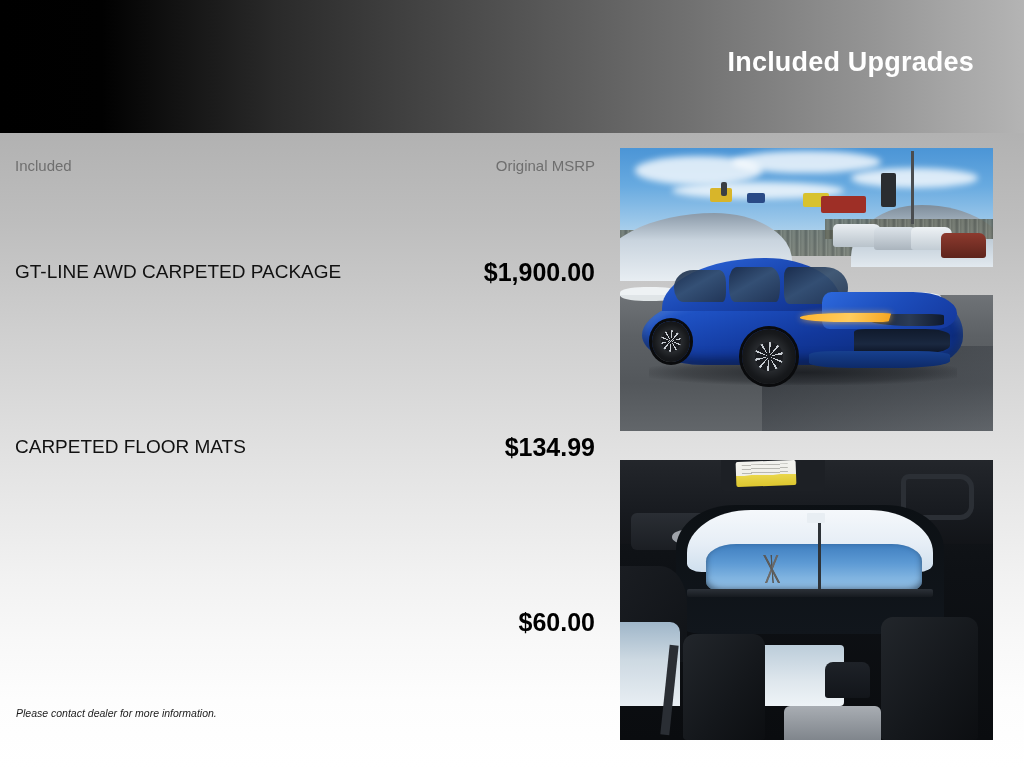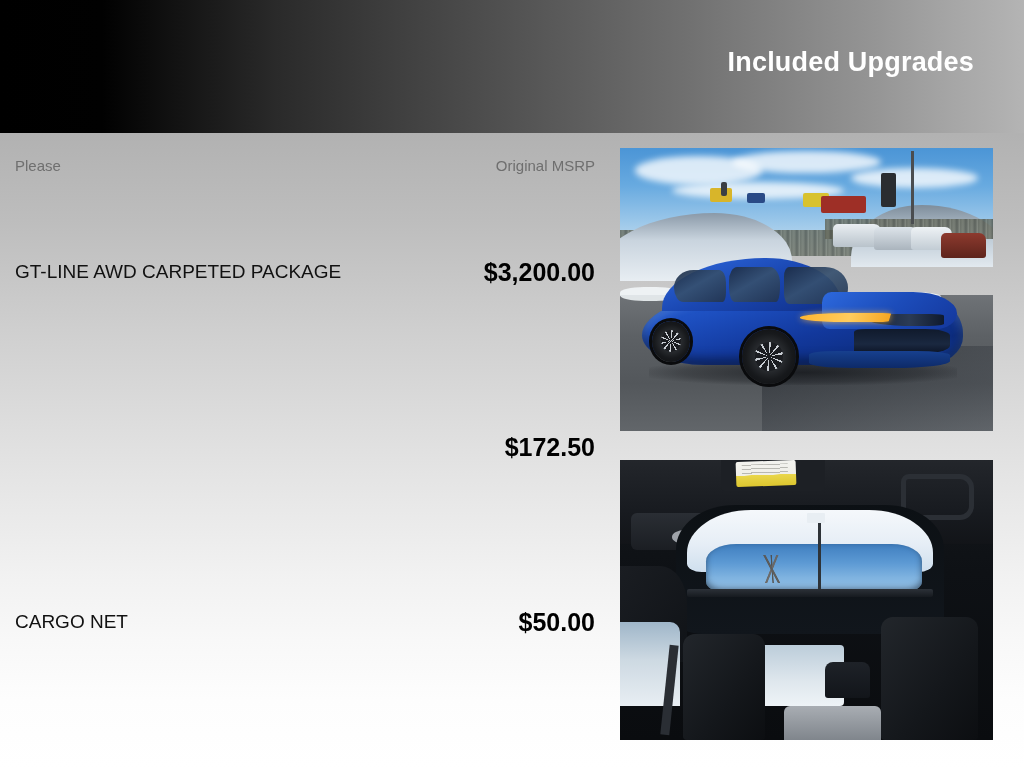--- a/index.html
+++ b/index.html
@@ -431,39 +431,40 @@
 
   <div id="header">
     <div id="header-inner">
       <div id="header-title">Included Upgrades</div>
     </div>
   </div>
 
   <div id="table-col">
 
     <div class="table-head">
-      <div class="th col-upgrade">Please</div>
+      <div class="th col-upgrade">Included</div>
       <div class="th col-msrp">Original MSRP</div>
     </div>
 
     <div class="row row-1">
       <div class="cell-label">GT-LINE AWD CARPETED PACKAGE</div>
-      <div class="cell-price">$3,200.00</div>
+      <div class="cell-price">$1,900.00</div>
     </div>
 
     <div class="row row-2">
-      <div class="cell-price">$172.50</div>
+      <div class="cell-label">CARPETED FLOOR MATS</div>
+      <div class="cell-price">$134.99</div>
     </div>
 
     <div class="row row-3">
-      <div class="cell-label">CARGO NET</div>
-      <div class="cell-price">$50.00</div>
+      <div class="cell-price">$60.00</div>
     </div>
 
     <div id="disclaimer">
+      <span class="line">Please contact dealer for more information.</span>
     </div>
 
   </div>
 
   <div class="photo" id="photo-exterior">
     <div class="photo-canvas">
       <div class="ex-sky"></div>
       <div class="cloud" style="left:4%; top:3%; width:34%; height:10%;"></div>
       <div class="cloud" style="left:30%; top:1%; width:40%; height:8%;"></div>
       <div class="cloud" style="left:62%; top:7%; width:34%; height:7%;"></div>

